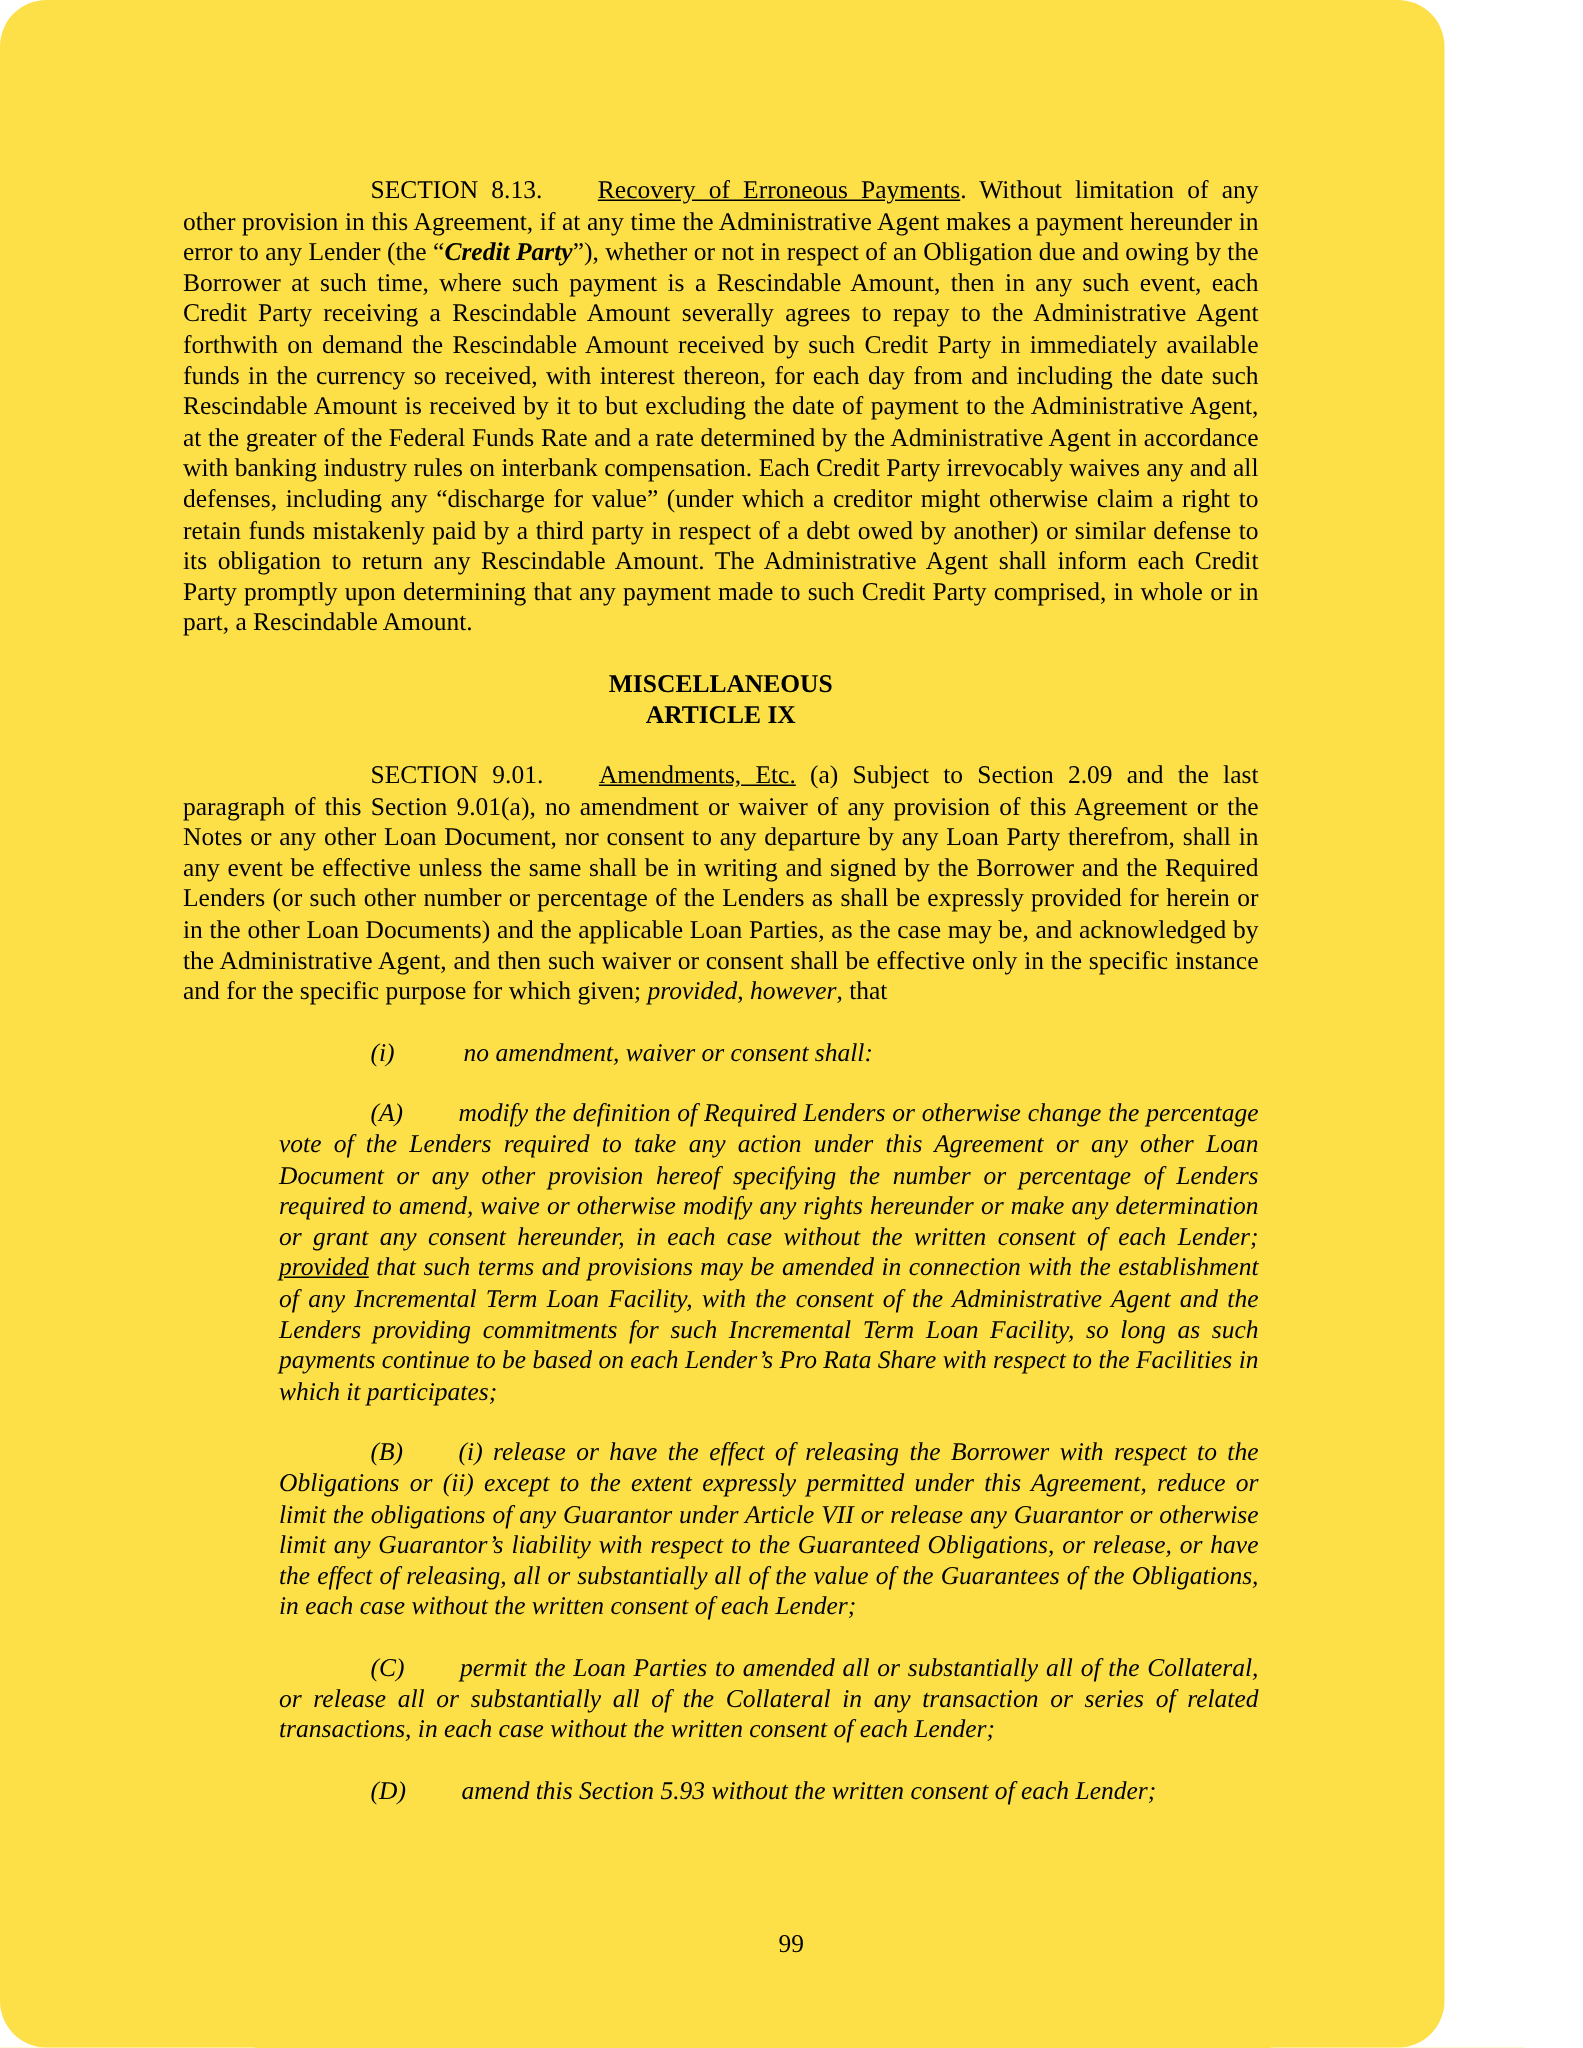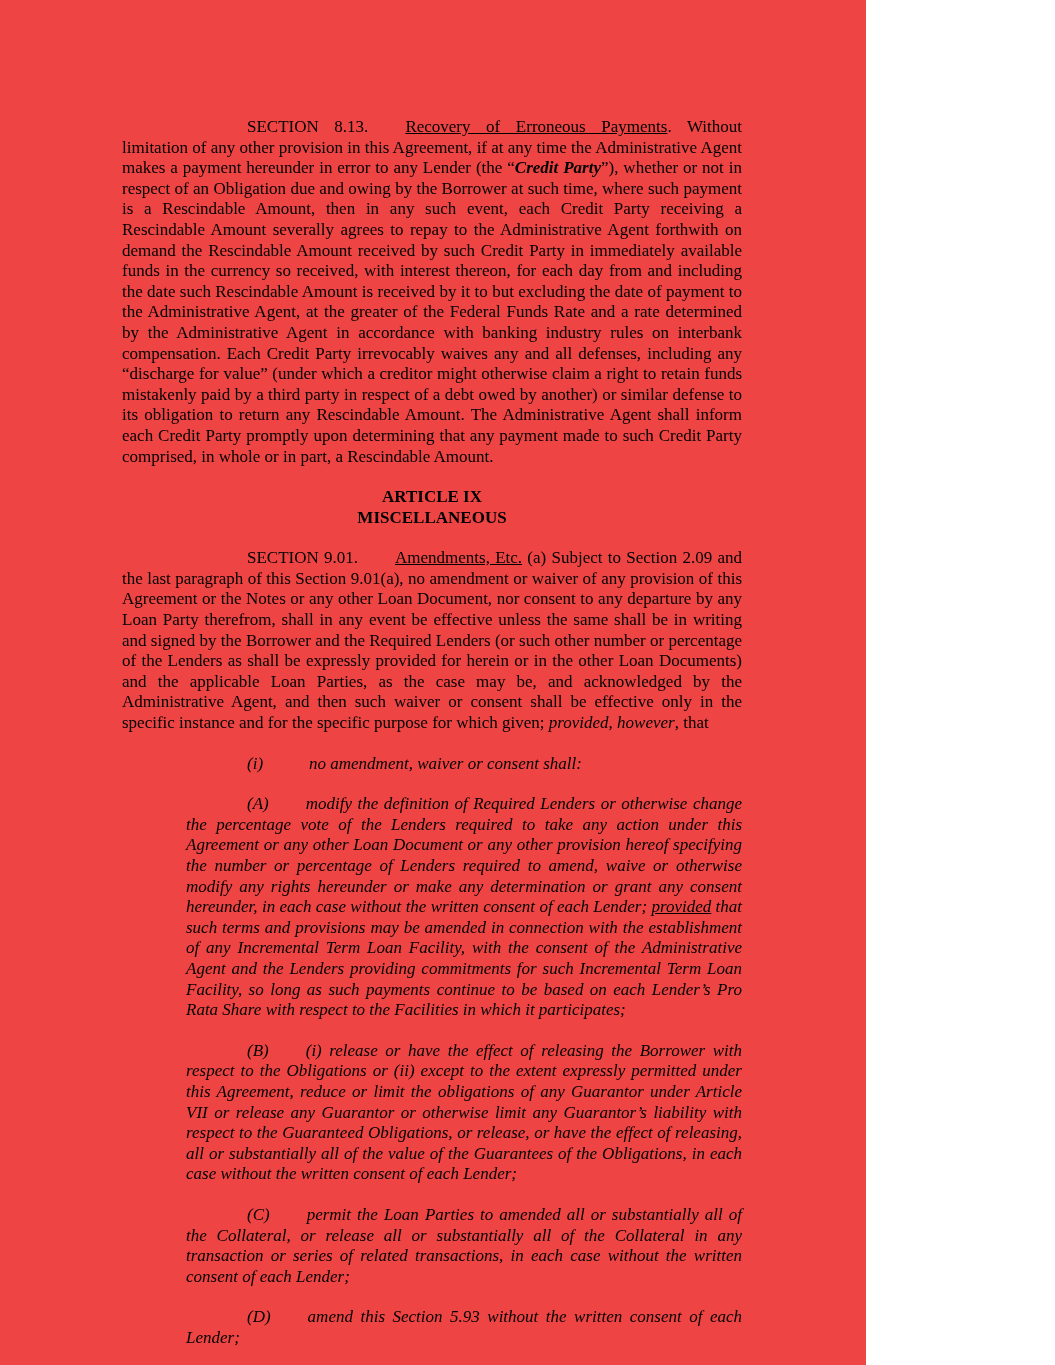--- a/index.html
+++ b/index.html
@@ -13,25 +13,26 @@
     position: relative;
     overflow: hidden;
     font-family: "Liberation Serif", "DejaVu Serif", serif;
     font-size: 17px;
     line-height: 20.6px;
     color: #000000;
   }
   .page {
     position: absolute;
     top: 0; left: 0;
-    width: 866px;
+    width: 963px;
     height: 1365px;
     box-sizing: border-box;
     padding: 117px 124px 0 122px;
-    background: #ef4444;
+    background: #fde047;
+    border-radius: 31px;
   }
   p.para {
     margin: 0 0 20px 0;
     text-align: justify;
   }
   p.first-indent {
     text-indent: 125px;
   }
   p.clause {
     margin-left: 64px;
@@ -65,30 +66,31 @@
   }
 </style>
 </head>
 <body>
 
 <div class="page">
 
   <p class="para first-indent"><span>SECTION 8.13.</span><span class="tab"></span><span class="u">Recovery of Erroneous Payments</span><span>.  Without limitation of any other provision in this Agreement, if at any time the Administrative Agent makes a payment hereunder in error to any Lender (the “</span><span class="bi">Credit Party</span><span>”), whether or not in respect of an Obligation due and owing by the Borrower at such time, where such payment is a Rescindable Amount, then in any such event, each Credit Party receiving a Rescindable Amount severally agrees to repay to the Administrative Agent forthwith on demand the Rescindable Amount received by such Credit Party in immediately available funds in the currency so received, with interest thereon, for each day from and including the date such Rescindable Amount is received by it to but excluding the date of payment to the Administrative Agent, at the greater of the Federal Funds Rate and a rate determined by the Administrative Agent in accordance with banking industry rules on interbank compensation.  Each Credit Party irrevocably waives any and all defenses, including any “discharge for value” (under which a creditor might otherwise claim a right to retain funds mistakenly paid by a third party in respect of a debt owed by another) or similar defense to its obligation to return any Rescindable Amount.  The Administrative Agent shall inform each Credit Party promptly upon determining that any payment made to such Credit Party comprised, in whole or in part, a Rescindable Amount.</span></p>
 
   <div class="article-heading">
+    <div>MISCELLANEOUS</div>
     <div>ARTICLE IX</div>
-    <div>MISCELLANEOUS</div>
   </div>
 
   <p class="para first-indent"><span>SECTION 9.01.</span><span class="tab"></span><span class="u">Amendments, Etc.</span><span>  (a) Subject to Section 2.09 and the last paragraph of this Section 9.01(a), no amendment or waiver of any provision of this Agreement or the Notes or any other Loan Document, nor consent to any departure by any Loan Party therefrom, shall in any event be effective unless the same shall be in writing and signed by the Borrower and the Required Lenders (or such other number or percentage of the Lenders as shall be expressly provided for herein or in the other Loan Documents) and the applicable Loan Parties, as the case may be, and acknowledged by the Administrative Agent, and then such waiver or consent shall be effective only in the specific instance and for the specific purpose for which given; </span><span class="i">provided</span><span>, </span><span class="i">however</span><span>, that</span></p>
 
   <p class="para clause"><span>(i)</span><span class="tab-i"></span><span>no amendment, waiver or consent shall:</span></p>
 
   <p class="para clause"><span>(A)</span><span class="tab"></span><span>modify the definition of Required Lenders or otherwise change the percentage vote of the Lenders required to take any action under this Agreement or any other Loan Document or any other provision hereof specifying the number or percentage of Lenders required to amend, waive or otherwise modify any rights hereunder or make any determination or grant any consent hereunder, in each case without the written consent of each Lender; </span><span class="u">provided</span><span> that such terms and provisions may be amended in connection with the establishment of any Incremental Term Loan Facility, with the consent of the Administrative Agent and the Lenders providing commitments for such Incremental Term Loan Facility, so long as such payments continue to be based on each Lender’s Pro Rata Share with respect to the Facilities in which it participates;</span></p>
 
   <p class="para clause"><span>(B)</span><span class="tab"></span><span>(i) release or have the effect of releasing the Borrower with respect to the Obligations or (ii) except to the extent expressly permitted under this Agreement, reduce or limit the obligations of any Guarantor under Article VII or release any Guarantor or otherwise limit any Guarantor’s liability with respect to the Guaranteed Obligations, or release, or have the effect of releasing, all or substantially all of the value of the Guarantees of the Obligations, in each case without the written consent of each Lender;</span></p>
 
   <p class="para clause"><span>(C)</span><span class="tab"></span><span>permit the Loan Parties to amended all or substantially all of the Collateral, or release all or substantially all of the Collateral in any transaction or series of related transactions, in each case without the written consent of each Lender;</span></p>
 
   <p class="para clause"><span>(D)</span><span class="tab"></span><span>amend this Section 5.93 without the written consent of each Lender;</span></p>
 
+  <div class="footer">99</div>
 
 </div>
 
 </body></html>

